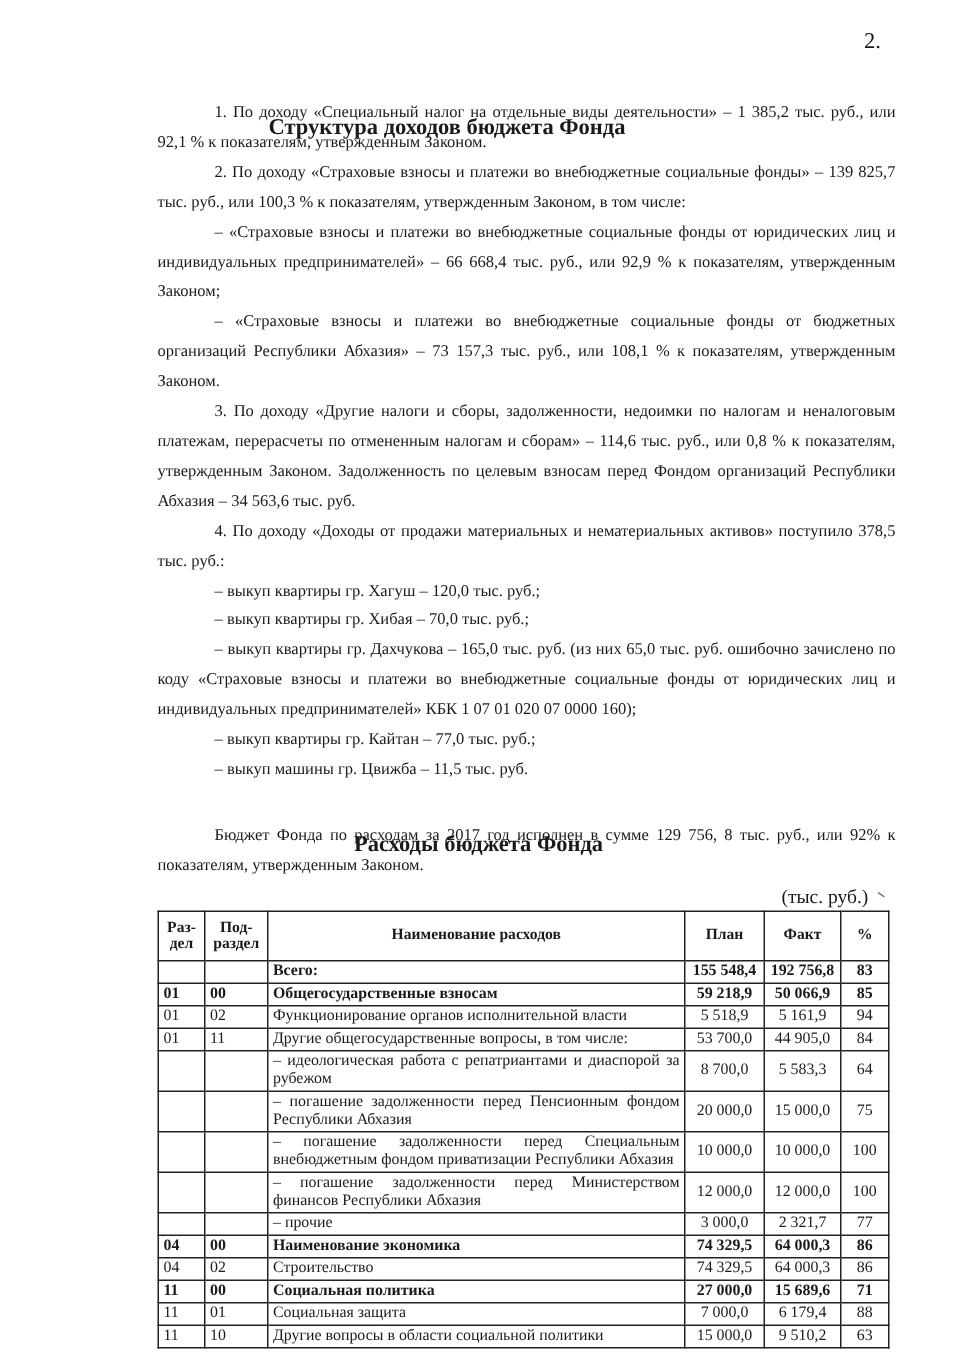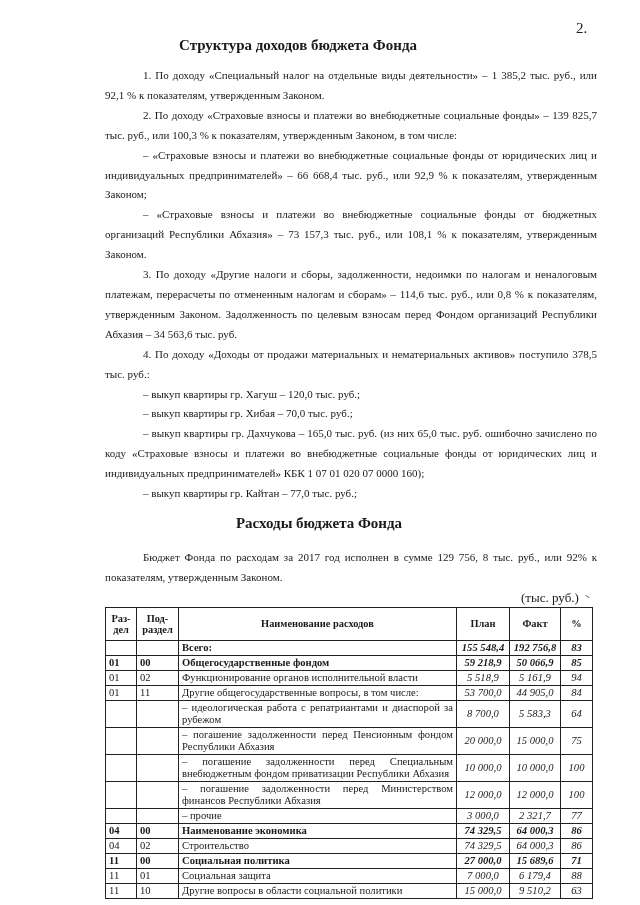--- a/index.html
+++ b/index.html
@@ -1,30 +1,30 @@
 <!DOCTYPE html>
 <html><head>
 <meta charset="utf-8">
 <style>
   html, body { margin: 0; padding: 0; background: #ffffff; }
   body { width: 640px; height: 905px; position: relative; overflow: hidden;
          font-family: "Liberation Serif", "DejaVu Serif", serif; color: #1a1a1a; }
   .page-num { position: absolute; top: 20px; left: 576px; font-size: 15px; }
-  .title { position: absolute; left: 0; width: 596px; text-align: center; font-weight: bold; font-size: 15px; }
+  .title { position: absolute; left: 0; width: 596px; text-align: center; font-weight: bold; font-size: 15px; margin-top: 40px; }
   .body-text { position: absolute; left: 105px; width: 492px; font-size: 11px; line-height: 19.9px; text-align: justify; }
   .body-text p { margin: 0; text-indent: 38px; }
   .unit { position: absolute; top: 590px; left: 521px; font-size: 13px; }
   .unit-mark { position: absolute; top: 596px; left: 585px; width: 5px; height: 1px; background:#777; transform: rotate(35deg); }
   table.budget { position: absolute; top: 607px; left: 105px; border-collapse: collapse; width: 487px; table-layout: fixed;
                  font-size: 10.6px; line-height: 12px; padding-left: 43px; }
   table.budget td, table.budget th { border: 1px solid #222; padding: 1px 3px; vertical-align: middle; }
   table.budget th { font-weight: bold; font-size: 10.4px; line-height: 11.5px; height: 30px; text-align: center; }
   td.c { text-align: left; }
   td.name { text-align: justify; }
-  td.num { text-align: center; white-space: nowrap; padding: 1px 2px; font-style: italic; }
+  td.num { text-align: center; white-space: nowrap; padding: 1px 2px; }
   tr.bold td { font-weight: bold; }
   tr.tall td { height: 24px; }
 </style>
 </head>
 <body>
 
 <div class="page-num">2.</div>
 
 <div class="title" style="top:37px;">Структура доходов бюджета Фонда</div>
 
@@ -32,20 +32,21 @@
   <p>1. По доходу «Специальный налог на отдельные виды деятельности» – 1 385,2 тыс. руб., или 92,1 % к показателям, утвержденным Законом.</p>
   <p>2. По доходу «Страховые взносы и платежи во внебюджетные социальные фонды» – 139 825,7 тыс. руб., или 100,3 % к показателям, утвержденным Законом, в том числе:</p>
   <p>– «Страховые взносы и платежи во внебюджетные социальные фонды от юридических лиц и индивидуальных предпринимателей» – 66 668,4 тыс. руб., или 92,9 % к показателям, утвержденным Законом;</p>
   <p>– «Страховые взносы и платежи во внебюджетные социальные фонды от бюджетных организаций Республики Абхазия» – 73 157,3 тыс. руб., или 108,1 % к показателям, утвержденным Законом.</p>
   <p>3. По доходу «Другие налоги и сборы, задолженности, недоимки по налогам и неналоговым платежам, перерасчеты по отмененным налогам и сборам» – 114,6 тыс. руб., или 0,8 % к показателям, утвержденным Законом. Задолженность по целевым взносам перед Фондом организаций Республики Абхазия – 34 563,6 тыс. руб.</p>
   <p>4. По доходу «Доходы от продажи материальных и нематериальных активов» поступило 378,5 тыс. руб.:</p>
   <p>– выкуп квартиры гр. Хагуш – 120,0 тыс. руб.;</p>
   <p>– выкуп квартиры гр. Хибая – 70,0 тыс. руб.;</p>
   <p>– выкуп квартиры гр. Дахчукова – 165,0 тыс. руб. (из них 65,0 тыс. руб. ошибочно зачислено по коду «Страховые взносы и платежи во внебюджетные социальные фонды от юридических лиц и индивидуальных предпринимателей» КБК 1 07 01 020 07 0000 160);</p>
   <p>– выкуп квартиры гр. Кайтан – 77,0 тыс. руб.;</p>
+  <p>– выкуп машины гр. Цвижба – 11,5 тыс. руб.</p>
 </div>
 
 <div class="title" style="top:515px;padding-left:21px;">Расходы бюджета Фонда</div>
 
 <div class="body-text" style="top:548px;">
   <p>Бюджет Фонда по расходам за 2017 год исполнен в сумме 129 756, 8 тыс. руб., или 92% к показателям, утвержденным Законом.</p>
 </div>
 
 <div class="unit">(тыс. руб.)</div>
 <div class="unit-mark"></div>
@@ -74,21 +75,21 @@
         <td class="c"></td>
         <td class="c"></td>
         <td class="name">Всего:</td>
         <td class="num">155 548,4</td>
         <td class="num">192 756,8</td>
         <td class="num">83</td>
       </tr>
       <tr class="bold">
         <td class="c">01</td>
         <td class="c">00</td>
-        <td class="name">Общегосударственные фондом</td>
+        <td class="name">Общегосударственные взносам</td>
         <td class="num">59 218,9</td>
         <td class="num">50 066,9</td>
         <td class="num">85</td>
       </tr>
       <tr>
         <td class="c">01</td>
         <td class="c">02</td>
         <td class="name">Функционирование органов исполнительной власти</td>
         <td class="num">5 518,9</td>
         <td class="num">5 161,9</td>

